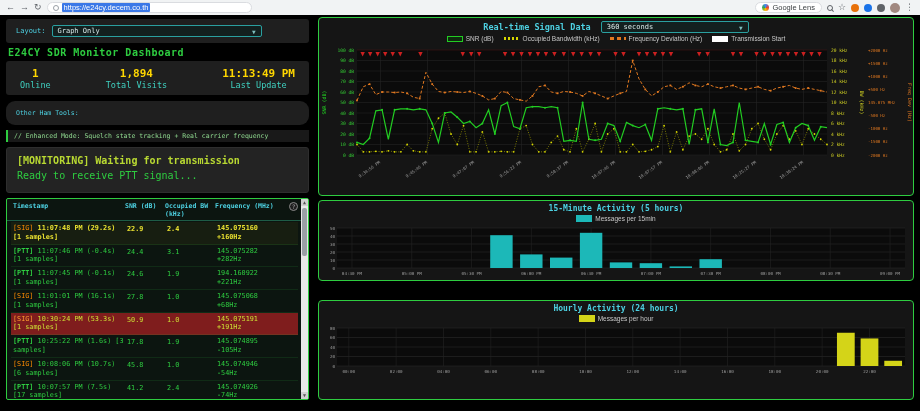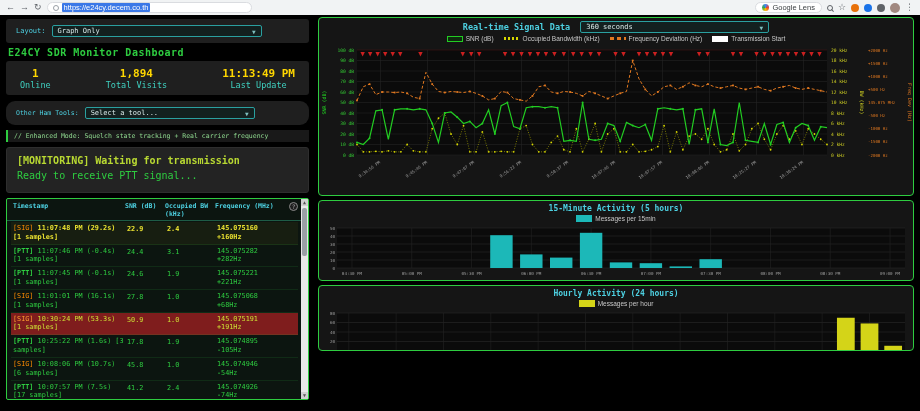--- a/index.html
+++ b/index.html
@@ -65,21 +65,21 @@
   .tscroll { position:absolute; right:0; top:0; bottom:0; width:7px; background:#e8e8e8; }
   .tscroll .up, .tscroll .dn { position:absolute; left:0; width:7px; height:7px; background:#d0d0d0;
     color:#555; font-size:5px; text-align:center; line-height:7px; }
   .tscroll .dn { bottom:0; }
   .tscroll .thumb { position:absolute; left:1px; top:9px; width:5px; height:48px; background:#9aa0a6; border-radius:2px; }
   
   .chart-panel { position:absolute; left:318px; width:596px; border:1px solid #2ecc40;
     border-radius:4px; background:#151515; overflow:hidden; }
   #signal-panel { top:17px; height:179px; }
   #a15-panel { top:200px; height:81px; }
-  #hr-panel { top:285px; height:66px; }
+  #hr-panel { top:300px; height:100px; }
   .ct-row { display:flex; align-items:center; justify-content:center; gap:10px; padding-top:3px; }
   .ct-title { color:#4dd0e1; font-weight:bold; font-size:8.5px; }
   .legend-row { display:flex; align-items:center; justify-content:center; gap:10px; padding:2px 0 1px 0;
     font-size:6.5px; color:#c8c8c8; font-family:"Liberation Sans",sans-serif; }
   .leg-item { display:flex; align-items:center; gap:3px; }
   .sw { width:16px; height:7px; display:inline-block; }
   .sw-snr { background:#0f2a0f; border:1px solid #22cc22; height:6px; }
   .sw-bw  { height:3px; background:repeating-linear-gradient(90deg,#d8d800 0 2px,transparent 2px 4px); }
   .sw-dev { height:3px; background:repeating-linear-gradient(90deg,#e07820 0 4px,transparent 4px 7px); }
   .sw-tx  { background:#fff; height:6px; }
@@ -134,24 +134,20 @@
       <div class="l">Total Visits</div>
     </div>
     <div class="stat">
       <div class="v">11:13:49 PM</div>
       <div class="l">Last Update</div>
     </div>
   </div>
 
   <div class="panel" id="tools-panel">
     <span class="mini-label" style="font-size:6.5px">Other Ham Tools:</span>
-    <div class="sel" style="width:170px">
-      <span>Select a tool...</span>
-      <span class="chev">▼</span>
-    </div>
   </div>
 
   <div id="enh-note">// Enhanced Mode: Squelch state tracking + Real carrier frequency</div>
 
   <div id="mon-panel">
     <div id="mon-line1">[MONITORING] Waiting for transmission</div>
     <div id="mon-line2">Ready to receive PTT signal...</div>
   </div>
 
   <div id="table-panel">
@@ -179,21 +175,21 @@
           <div>
             <div>145.075282</div>
             <div>+282Hz</div>
           </div>
         </div>
         <div class="trow v-ptt">
           <div><span class="tag-ptt">[PTT]</span> 11:07:45 PM (-0.1s) [1 samples]</div>
           <div class="c-num">24.6</div>
           <div class="c-num">1.9</div>
           <div>
-            <div>145.075221</div>
+            <div>194.160922</div>
             <div>+221Hz</div>
           </div>
         </div>
         <div class="trow v-sig">
           <div><span class="tag-sig">[SIG]</span> 11:01:01 PM (16.1s) [1 samples]</div>
           <div class="c-num">27.8</div>
           <div class="c-num">1.0</div>
           <div>
             <div>145.075068</div>
             <div>+68Hz</div>
@@ -240,21 +236,21 @@
       <div class="up">▲</div>
       <div class="thumb"></div>
       <div class="dn">▼</div>
     </div>
   </div>
 </div>
 
 <div class="chart-panel" id="signal-panel">
   <div class="ct-row">
     <span class="ct-title">Real-time Signal Data</span>
-    <div class="sel" style="width:189px">
+    <div class="sel" style="width:148px">
       <span>360 seconds</span>
       <span class="chev">▼</span>
     </div>
   </div>
   <div class="legend-row">
     <span class="leg-item">
       <span class="sw sw-snr"></span>
       <span>SNR (dB)</span>
       </span>
     <span class="leg-item">

